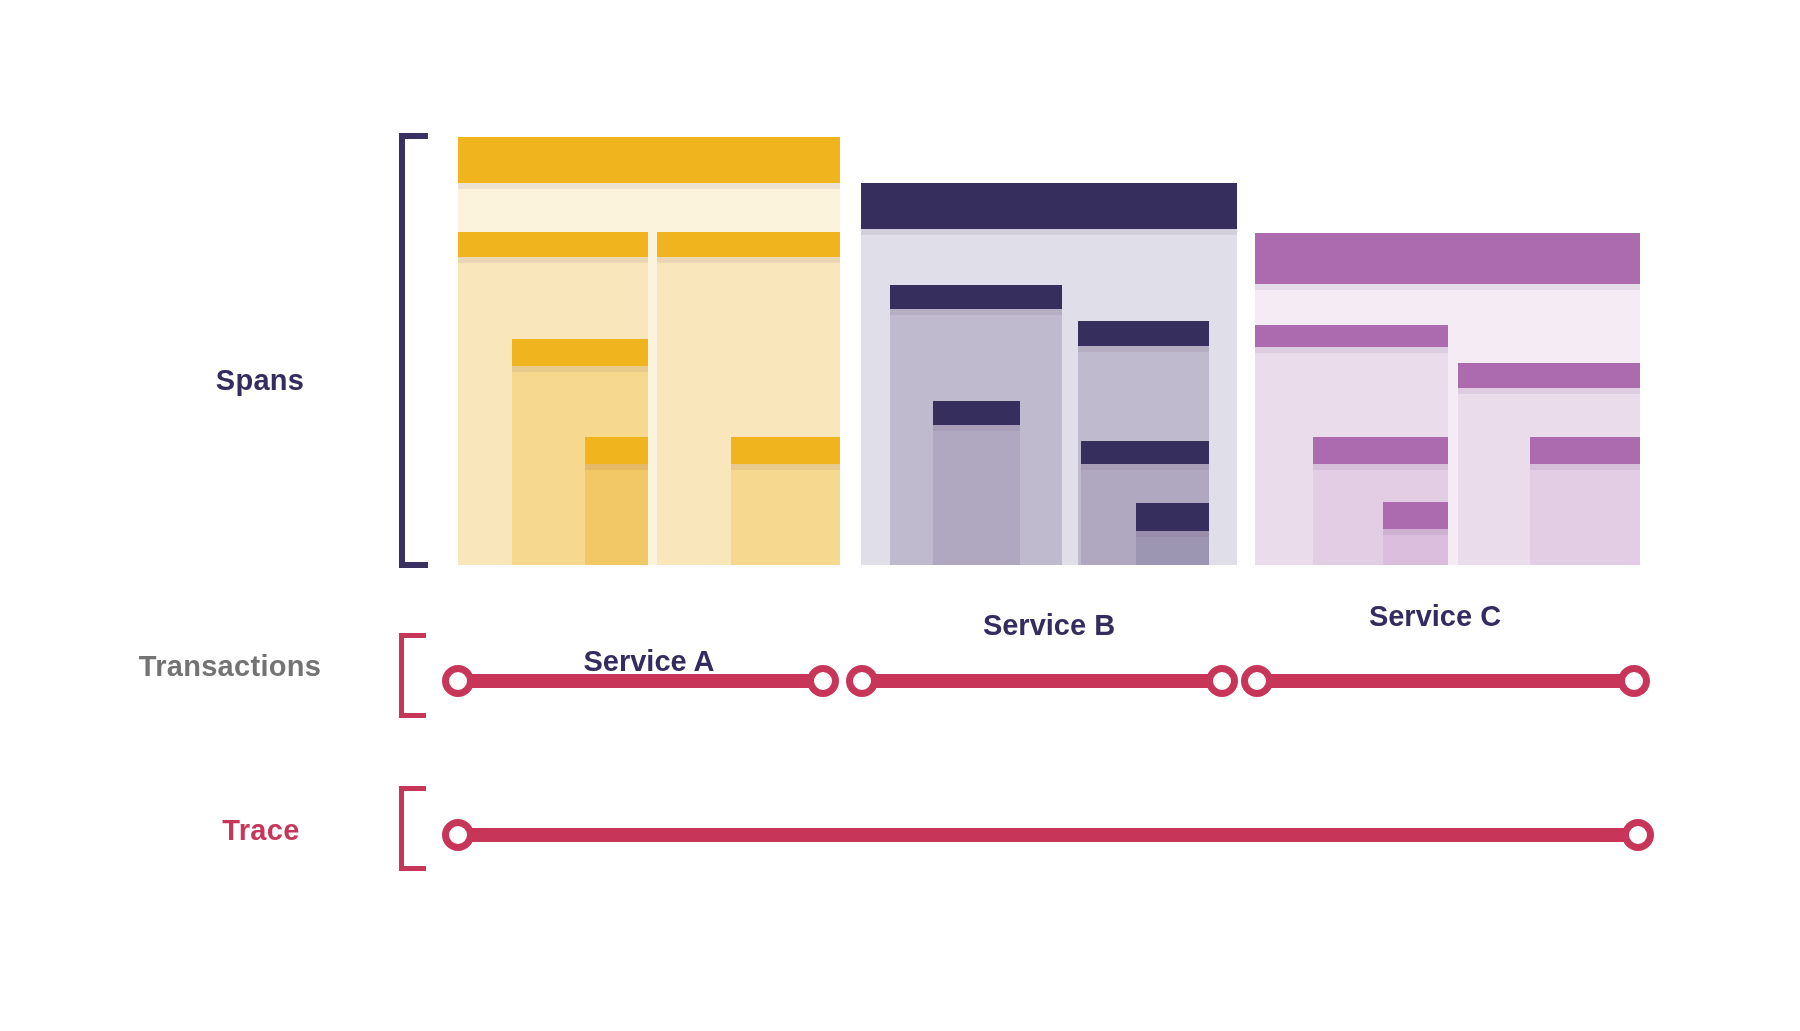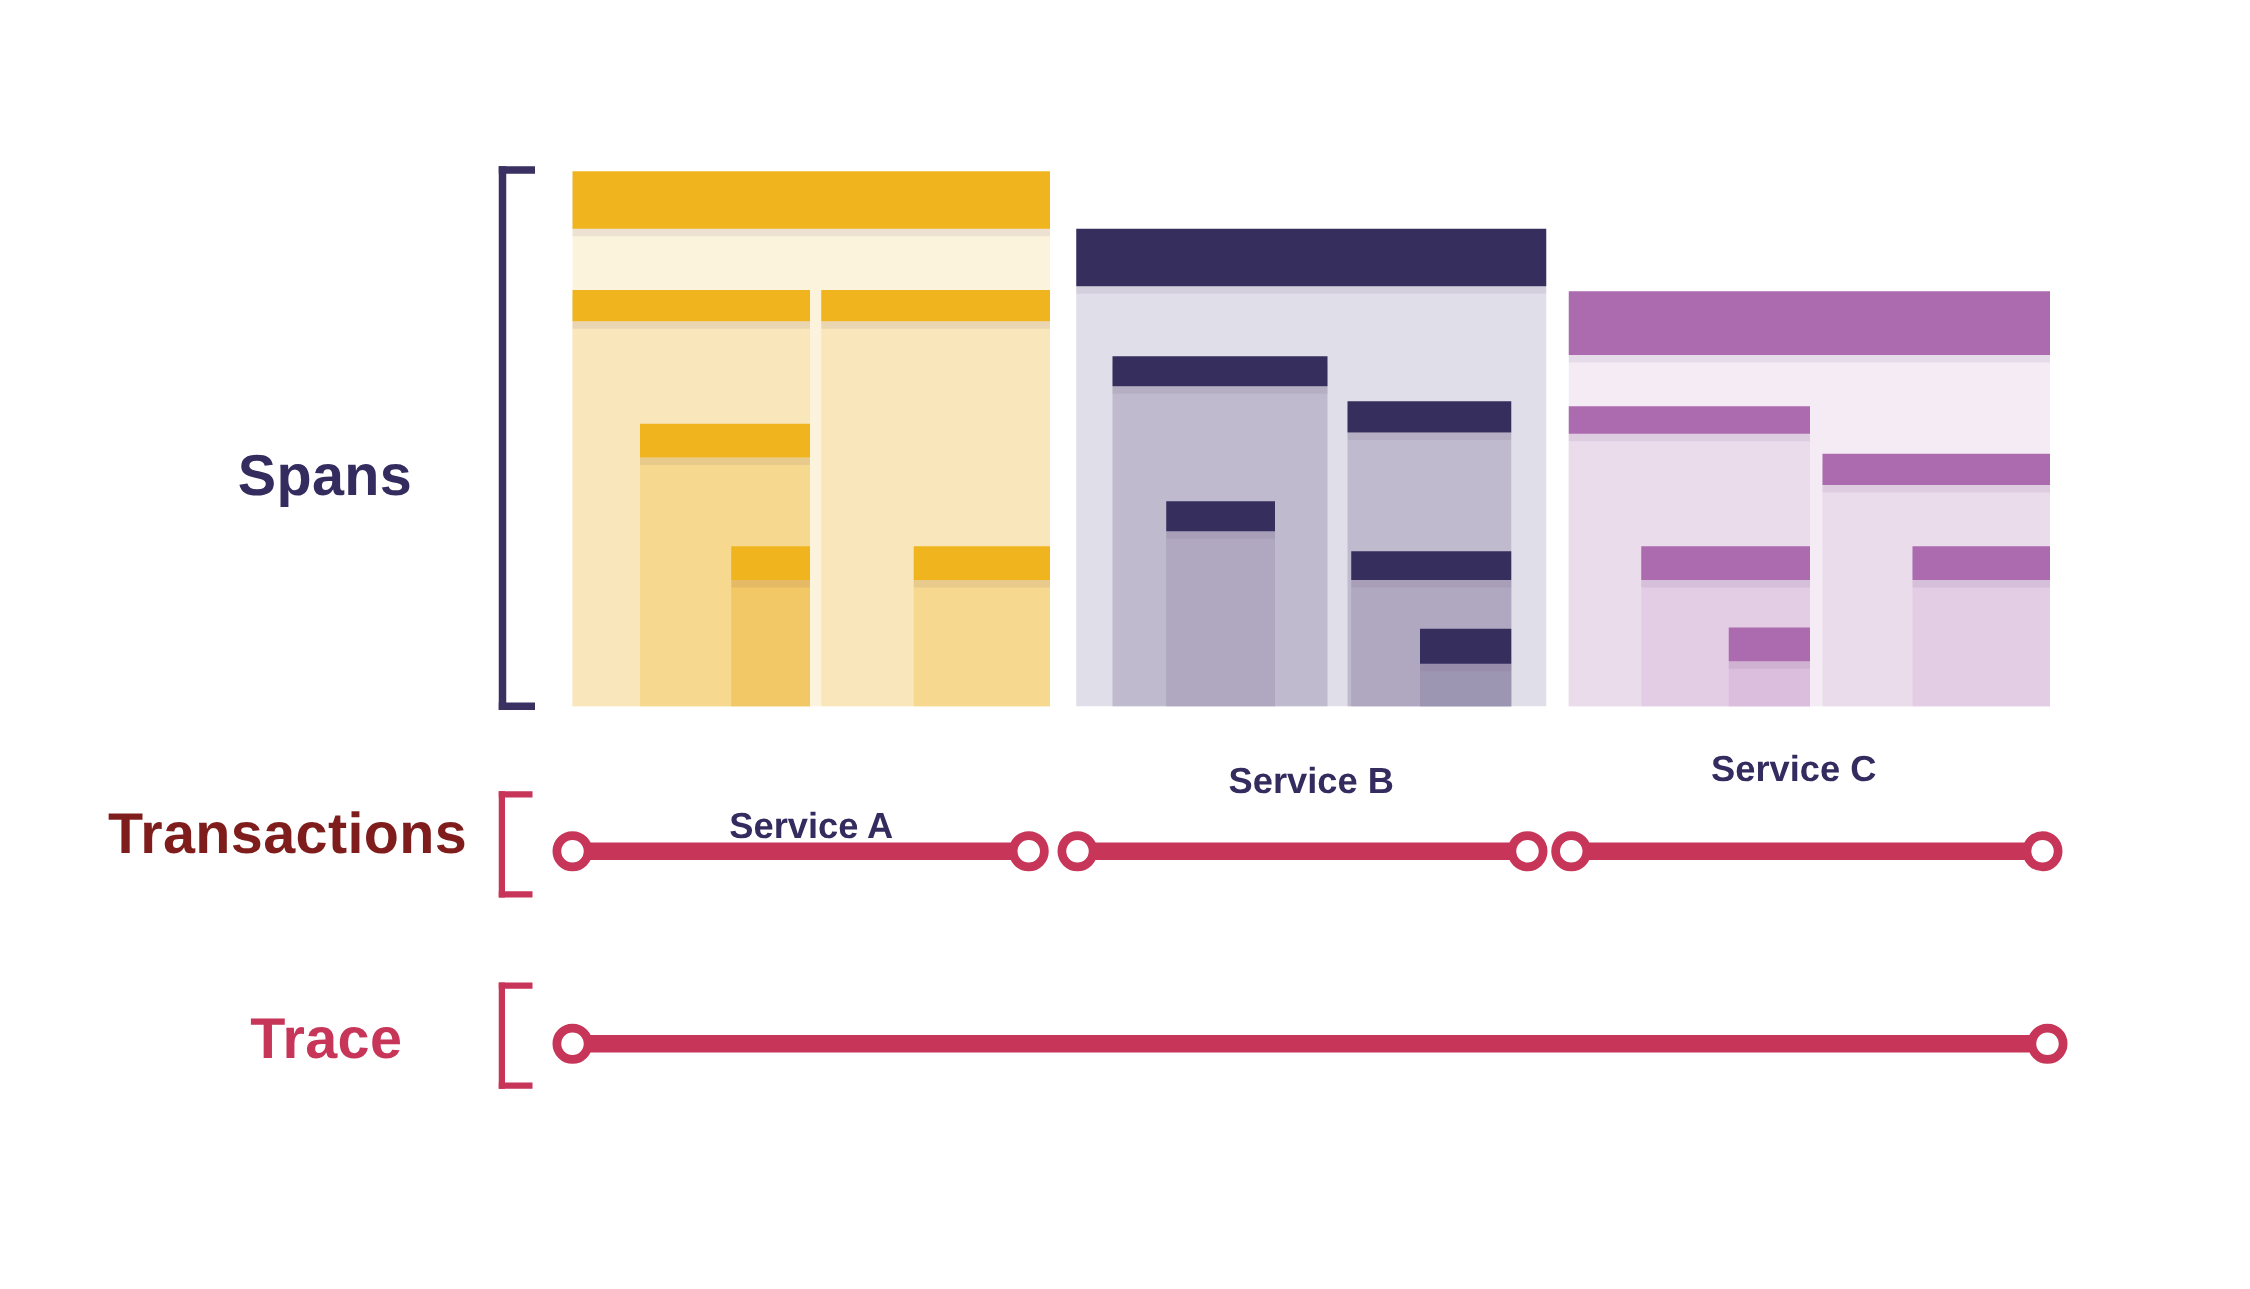--- a/index.html
+++ b/index.html
@@ -1,25 +1,25 @@
 <!DOCTYPE html>
 <html><head>
 <meta charset="utf-8">
 <style>
   html,body { margin:0; padding:0; background:#ffffff; }
   .stage {
     position:relative; width:1800px; height:1031px; background:#ffffff;
     overflow:hidden; font-family:"Liberation Sans", sans-serif;
   }
   .side-label {
-    position:absolute; text-align:center; font-weight:700; font-size:46px;
+    position:absolute; text-align:center; font-weight:700; font-size:29px;
     letter-spacing:0.3px; line-height:40px;
   }
   .spans-label        { left:100px; top:360px; width:320px; color:#342B5E; }
-  .transactions-label { left:70px;  top:646px; width:320px; color:#7f1d1d; }
+  .transactions-label { left:70px;  top:646px; width:320px; color:#737373; }
   .trace-label        { left:101px; top:810px; width:320px; color:#C73558; }
   .service-label {
     position:absolute; width:300px; text-align:center; font-weight:700;
     font-size:29px; color:#342B5E; line-height:34px;
   }
   .service-label-a { left:499px;  top:604px;margin-top:40px; }
   .service-label-b { left:899px;  top:608px; }
   .service-label-c { left:1285px; top:599px; }
   .rect { position:absolute; }
   .span-header { box-shadow:0 6px 0 rgba(104,74,116,0.10); }

